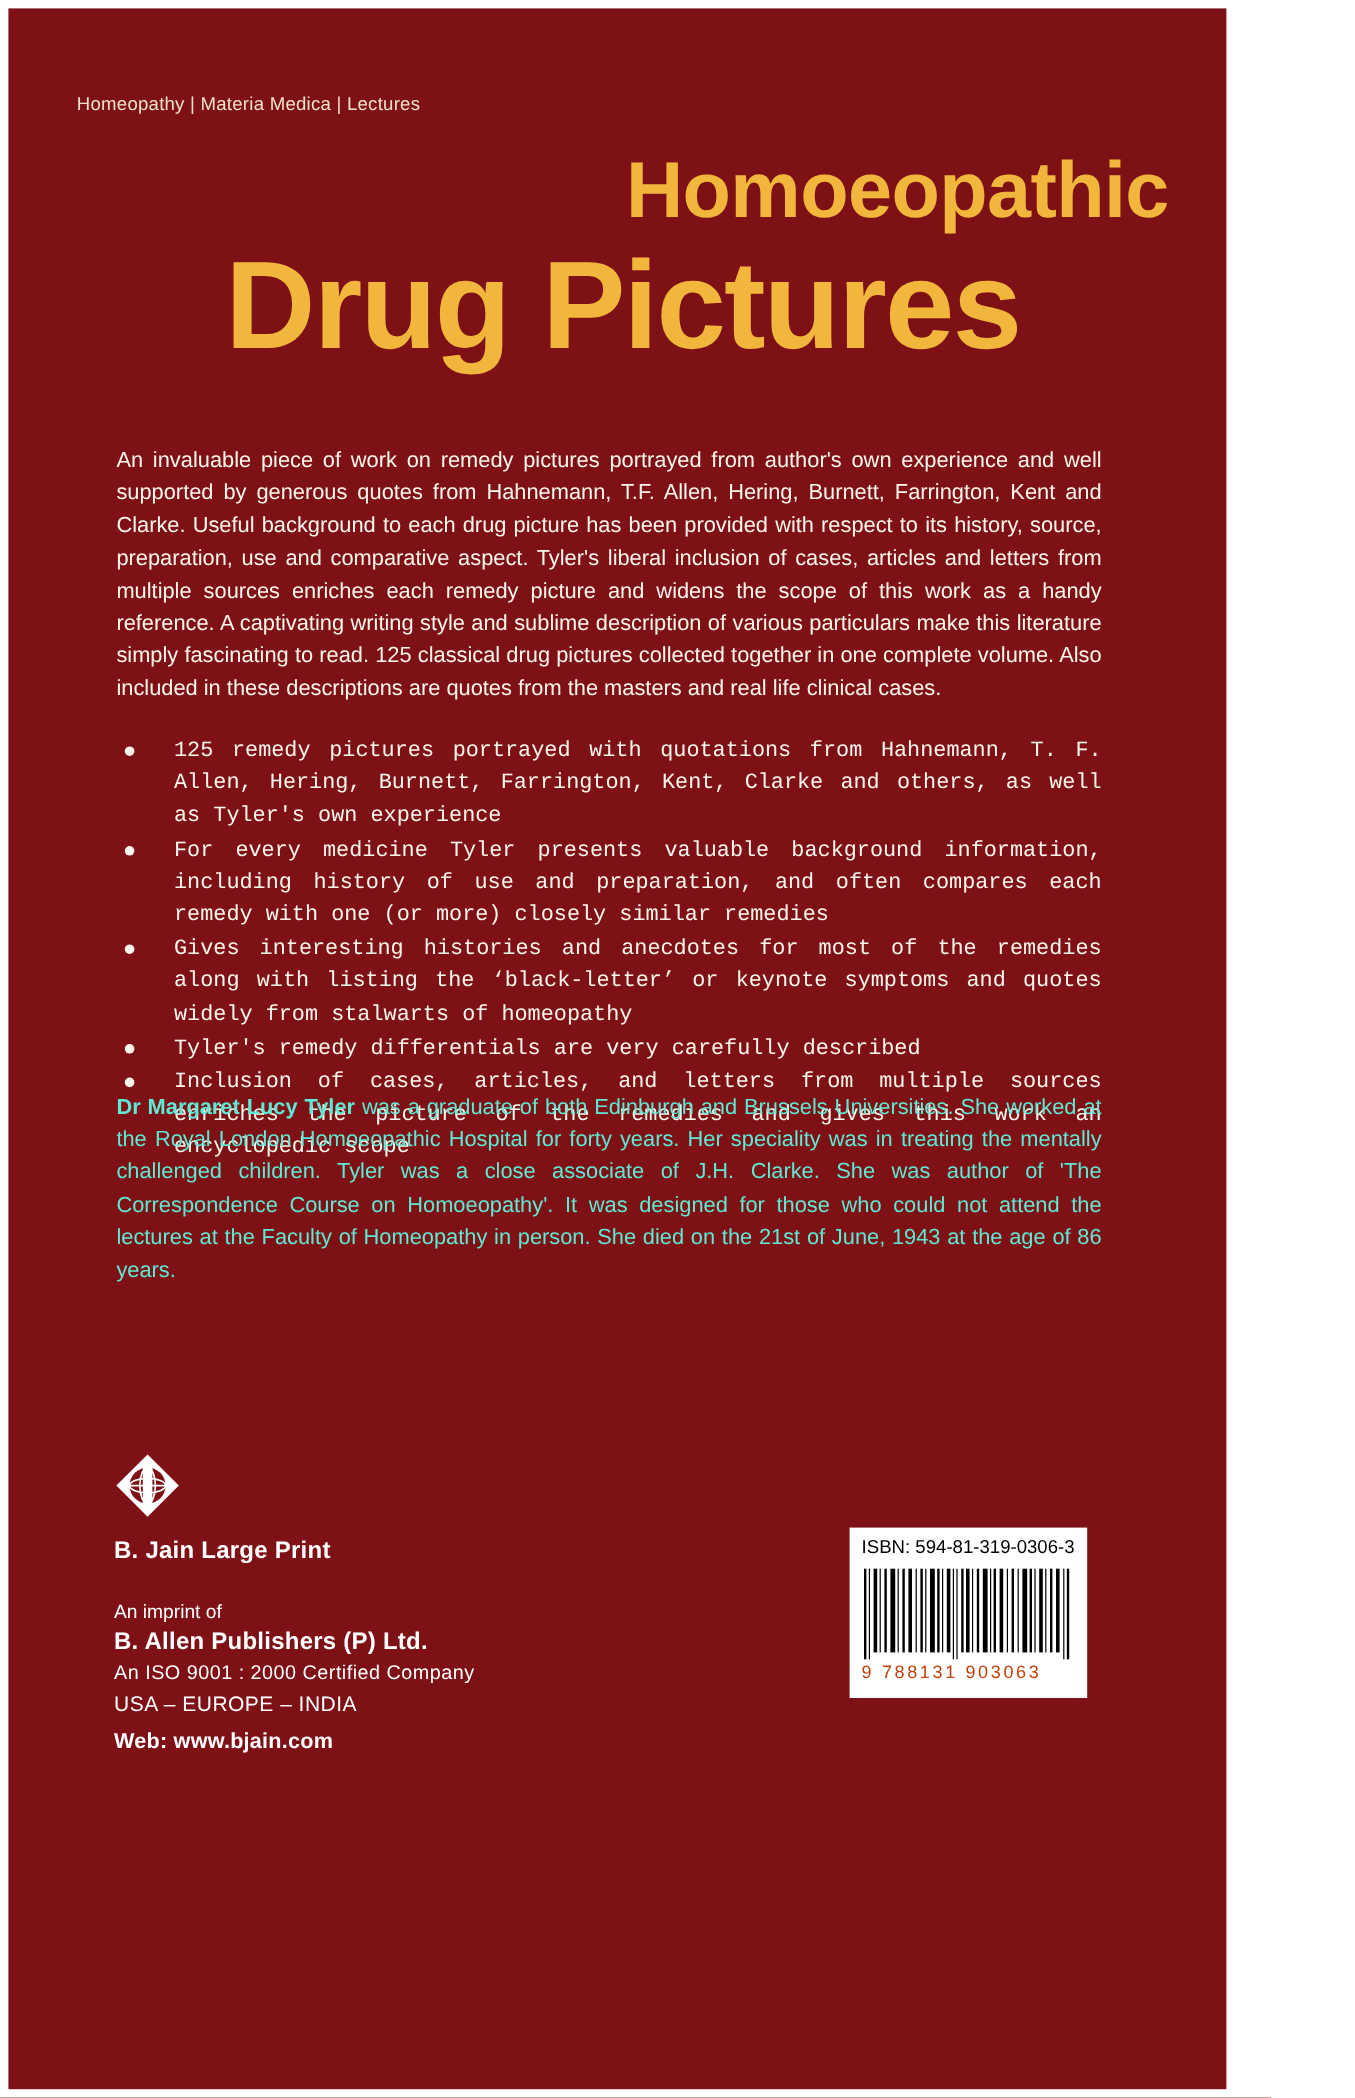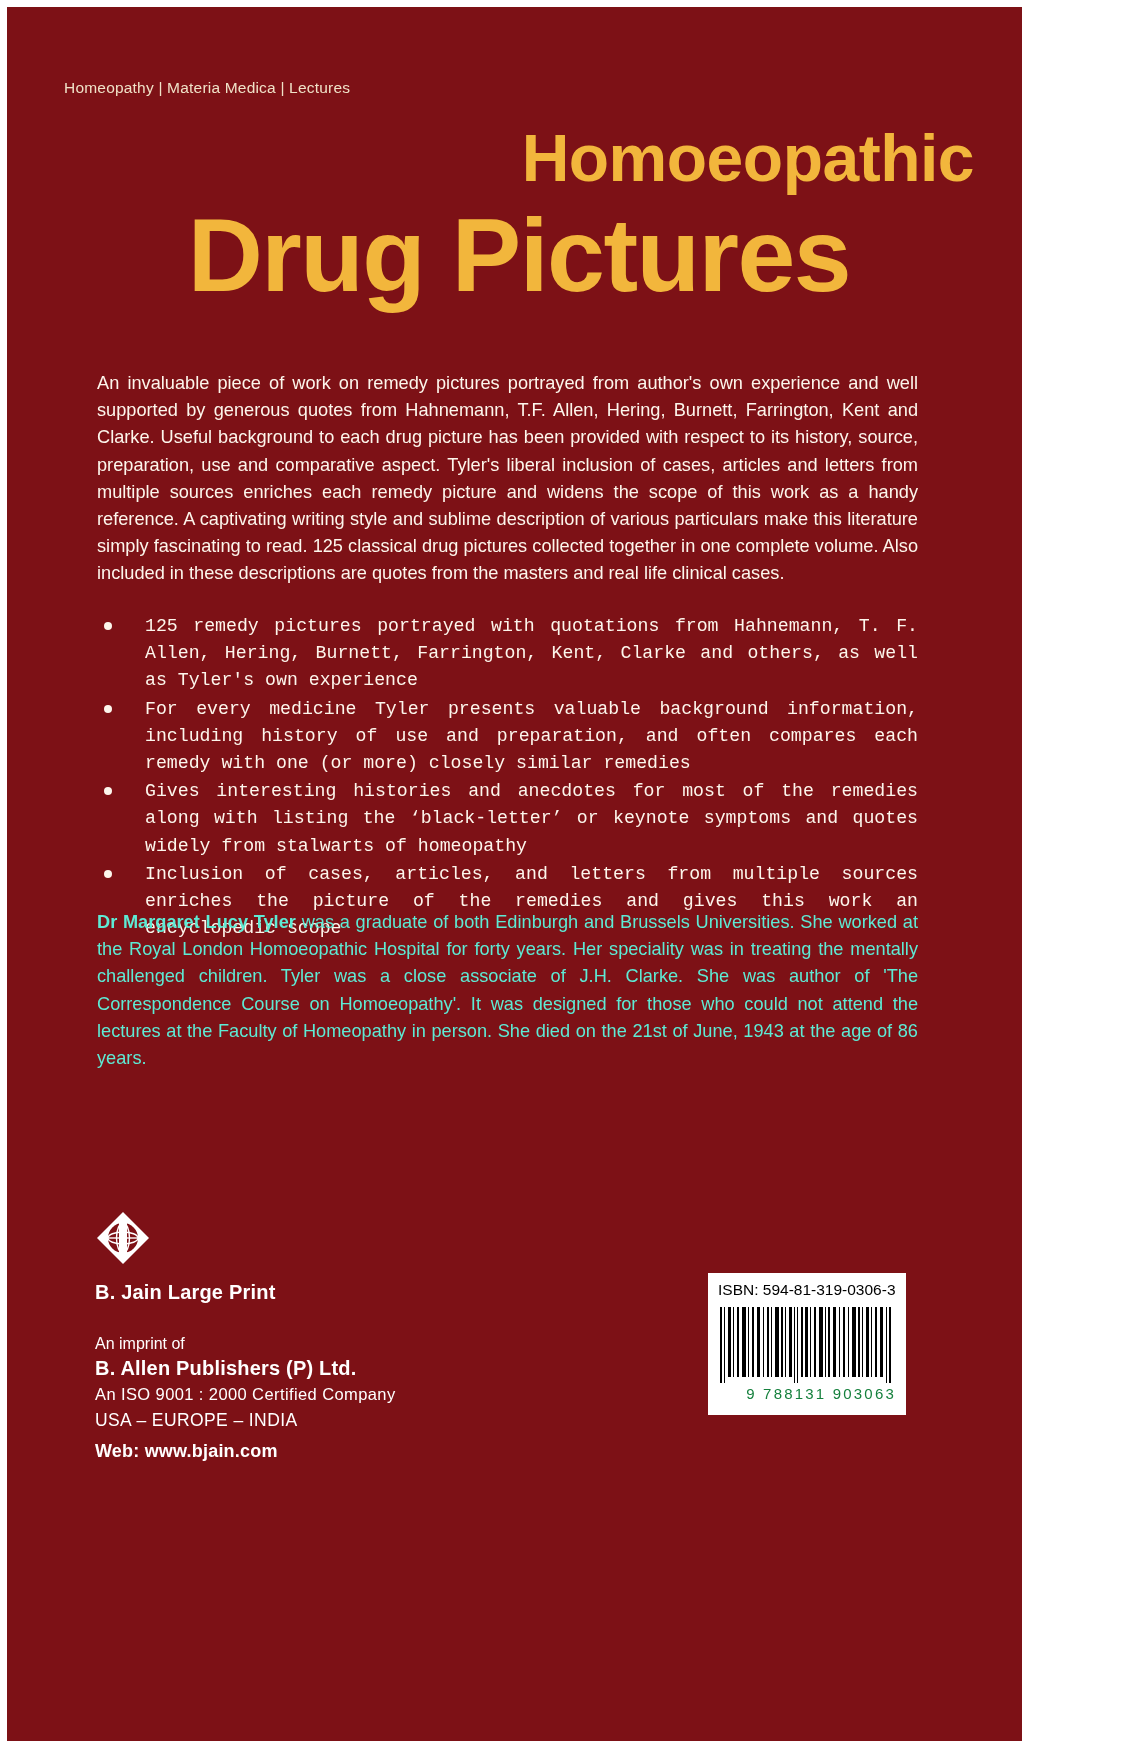--- a/index.html
+++ b/index.html
@@ -173,43 +173,44 @@
     left: 12px;
     top: 34px;
     width: 174px;
     height: 76px;
   }
   .barcode-digits {
     position: absolute;
     left: 10px;
     top: 112px;
     width: 178px;
-    color: #15803d;
+    color: #c2410c;
     font-size: 15px;
     letter-spacing: 2.2px;
-    text-align: right;
+    text-align: left;
     font-family: "Liberation Sans", sans-serif;
   }
 </style>
 </head>
 <body>
 
 <div class="cover">
 
   <div class="category">Homeopathy | Materia Medica | Lectures</div>
 
   <div class="title-small">Homoeopathic</div>
   <div class="title-large">Drug Pictures</div>
 
   <div class="blurb">An invaluable piece of work on remedy pictures portrayed from author's own experience and well supported by generous quotes from Hahnemann, T.F. Allen, Hering, Burnett, Farrington, Kent and Clarke. Useful background to each drug picture has been provided with respect to its history, source, preparation, use and comparative aspect. Tyler's liberal inclusion of cases, articles and letters from multiple sources enriches each remedy picture and widens the scope of this work as a handy reference. A captivating writing style and sublime description of various particulars make this literature simply fascinating to read. 125 classical drug pictures collected together in one complete volume. Also included in these descriptions are quotes from the masters and real life clinical cases.</div>
 
   <ul class="bullets">
     <li><span class="dot"></span><span>125 remedy pictures portrayed with quotations from Hahnemann, T. F. Allen, Hering, Burnett, Farrington, Kent, Clarke and others, as well as Tyler's own experience</span></li>
     <li><span class="dot"></span><span>For every medicine Tyler presents valuable background information, including history of use and preparation, and often compares each remedy with one (or more) closely similar remedies</span></li>
     <li><span class="dot"></span><span>Gives interesting histories and anecdotes for most of the remedies along with listing the ‘black-letter’ or keynote symptoms and quotes widely from stalwarts of homeopathy</span></li>
+    <li><span class="dot"></span><span>Tyler's remedy differentials are very carefully described</span></li>
     <li><span class="dot"></span><span>Inclusion of cases, articles, and letters from multiple sources enriches the picture of the remedies and gives this work an encyclopedic scope</span></li>
   </ul>
 
   <div class="author-para"><b>Dr Margaret Lucy Tyler</b><span> was a graduate of both Edinburgh and Brussels Universities. She worked at the Royal London Homoeopathic Hospital for forty years. Her speciality was in treating the mentally challenged children. Tyler was a close associate of J.H. Clarke. She was author of 'The Correspondence Course on Homoeopathy'. It was designed for those who could not attend the lectures at the Faculty of Homeopathy in person.  She died on the 21st of June, 1943 at the age of 86 years.</span></div>
 
   <div class="logo">
     <svg width="56" height="56" viewBox="0 0 56 56">
       <polygon points="28,2 54,28 28,54 2,28" fill="#ffffff"></polygon>
       <circle cx="28" cy="28" r="15" fill="#7d1116"></circle>
       <ellipse cx="28" cy="28" rx="15" ry="6" fill="none" stroke="#ffffff" stroke-width="1.4"></ellipse>

